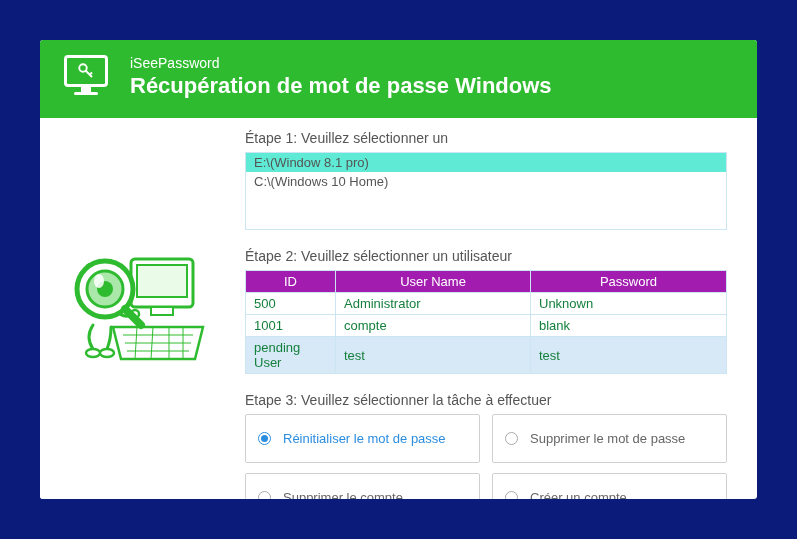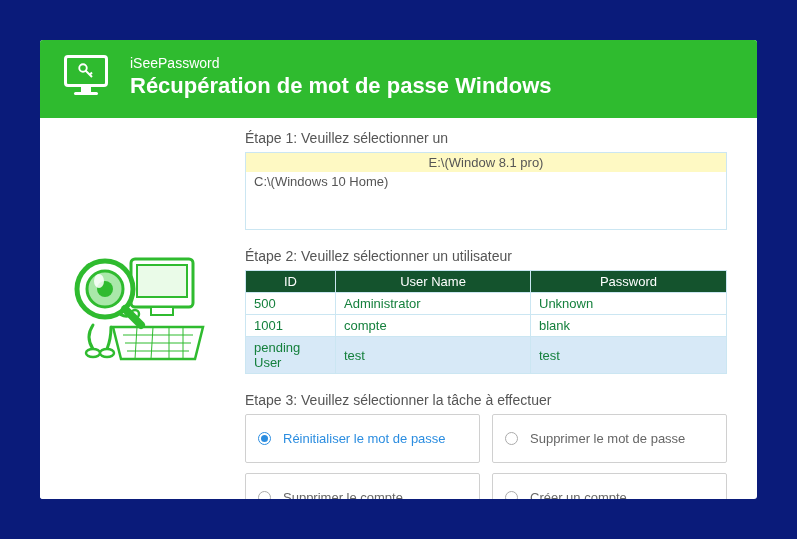--- a/index.html
+++ b/index.html
@@ -102,30 +102,29 @@
       background: #fff;
       overflow: hidden;
     }
     .listbox-item {
       padding: 2px 8px;
       font-size: 13px;
       color: #555;
       cursor: pointer;
     }
     .listbox-item.selected {
-      background: #fef9c3;
-      text-align: center;
+      background: #5eead4;
     }
     .user-table {
       width: 100%;
       border-collapse: collapse;
       font-size: 13px;
     }
     .user-table th {
-      background: #14532d;
+      background: #a21caf;
       color: #fff;
       font-weight: normal;
       padding: 3px 20px;
       border: 1px solid #cbe6f2;
       text-align: center;
     }
     .user-table td {
       border: 1px solid #cbe6f2;
       padding: 3px 8px;
       color: #15803d;

